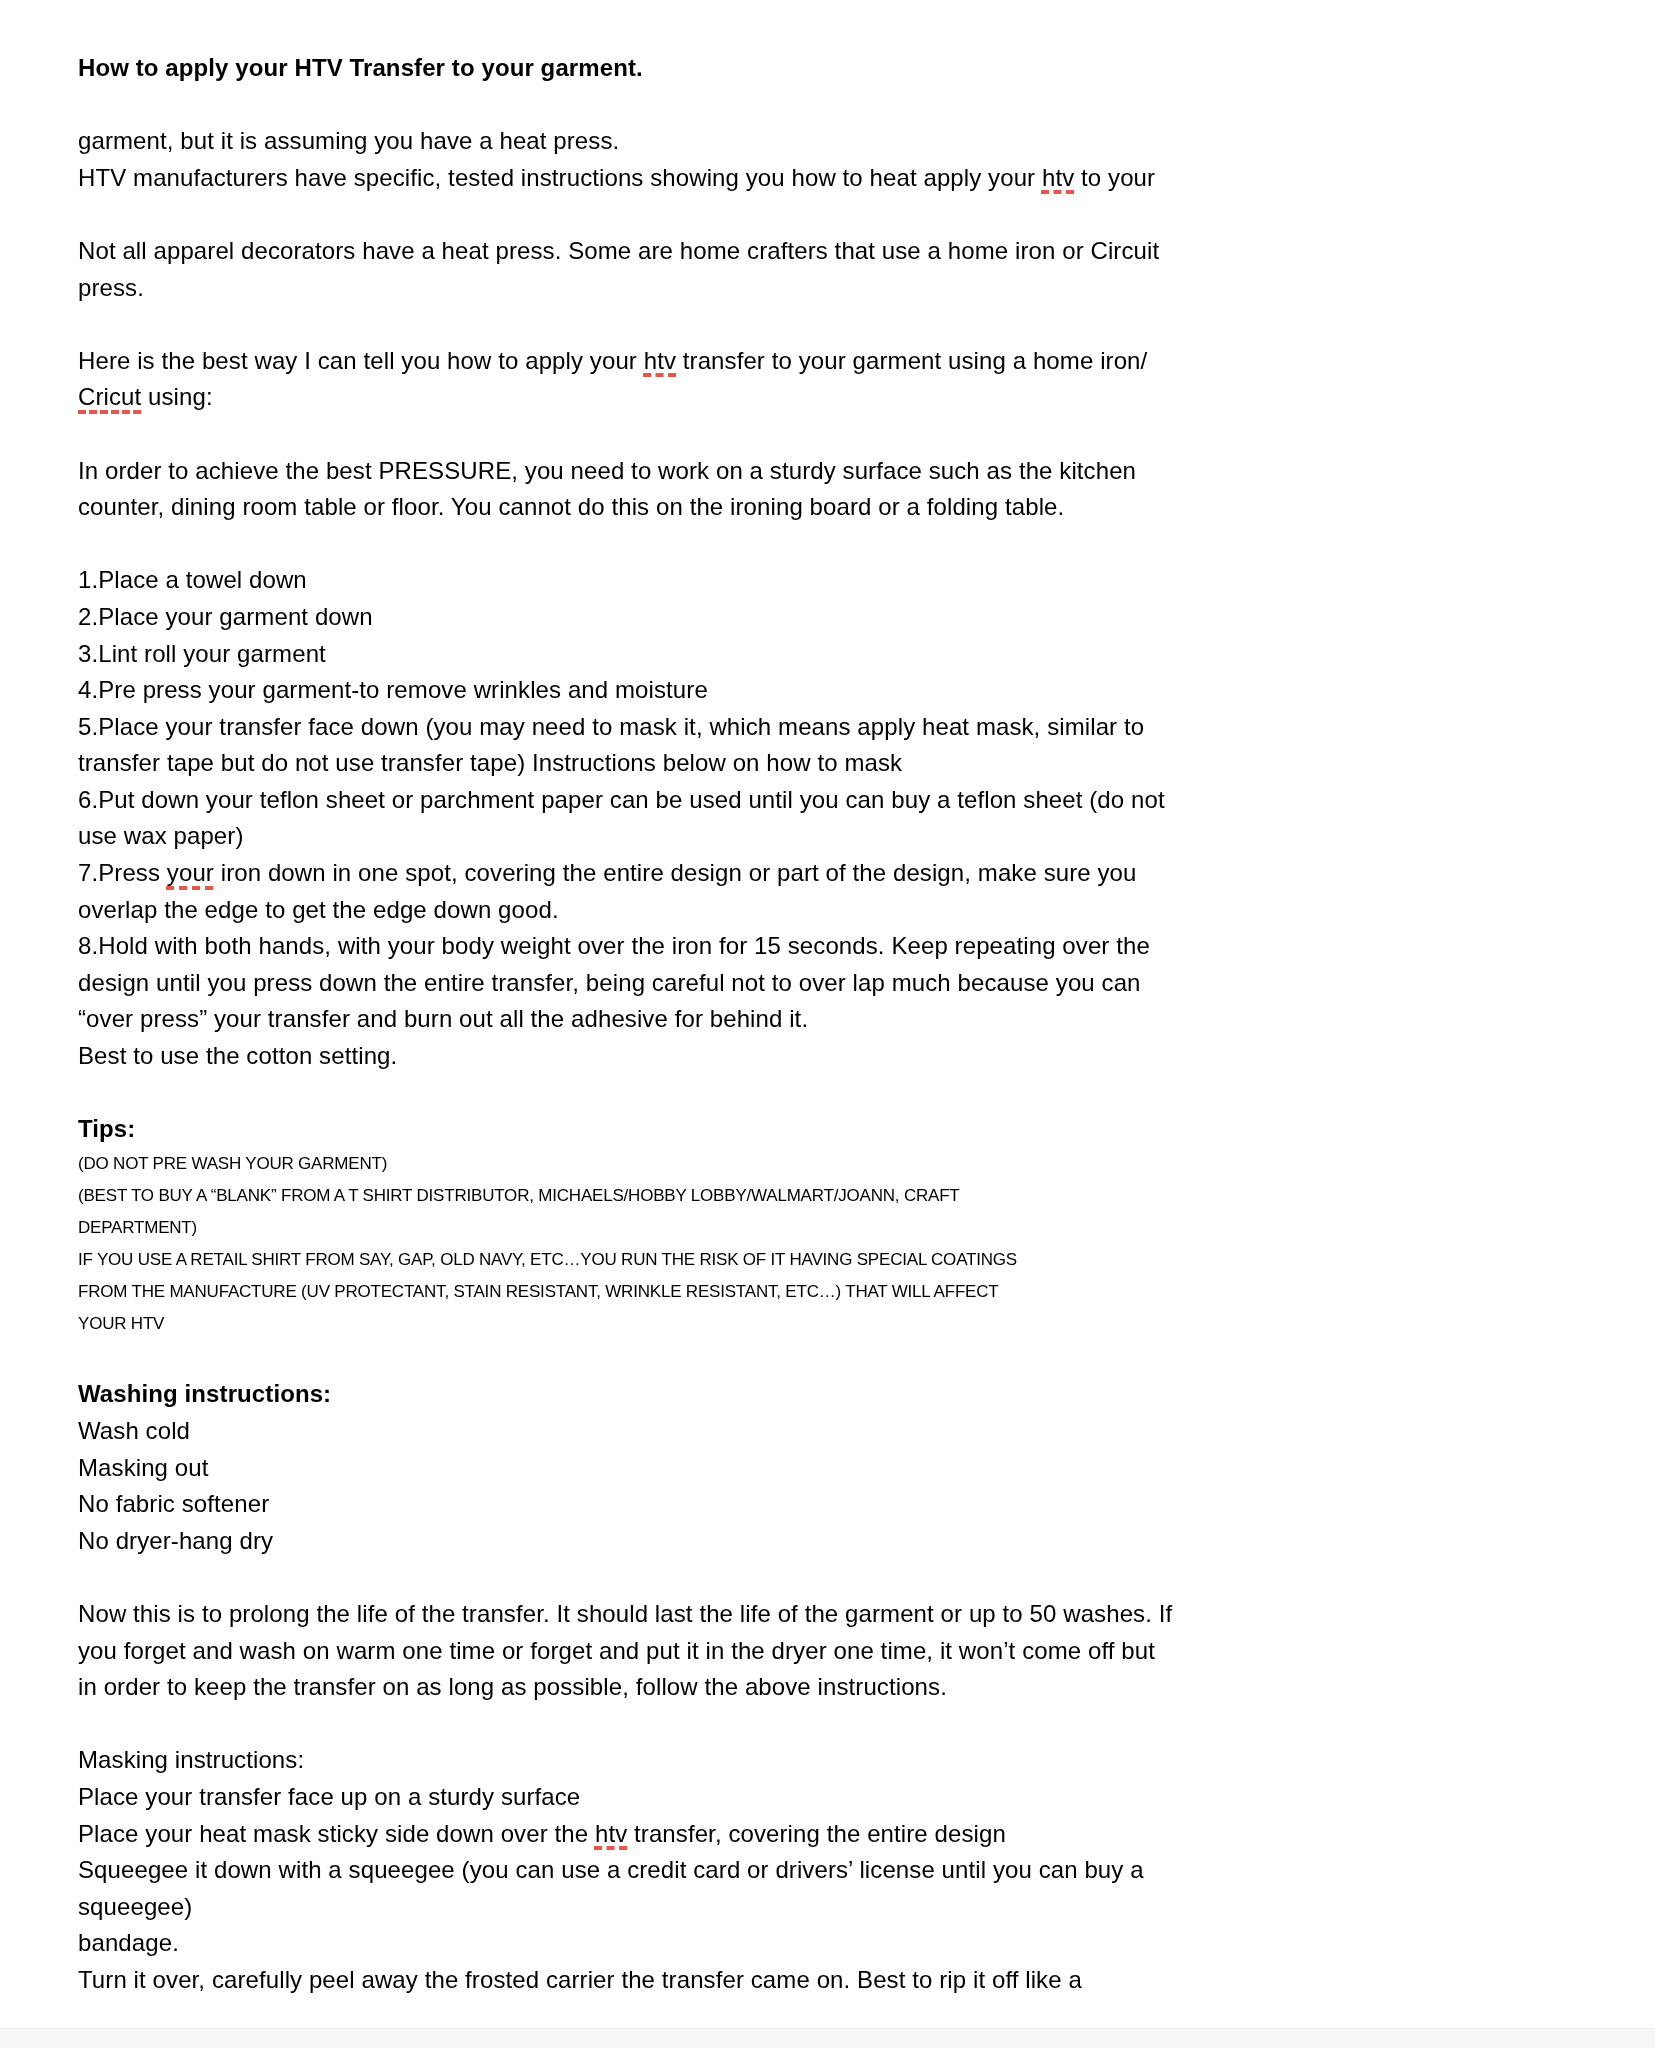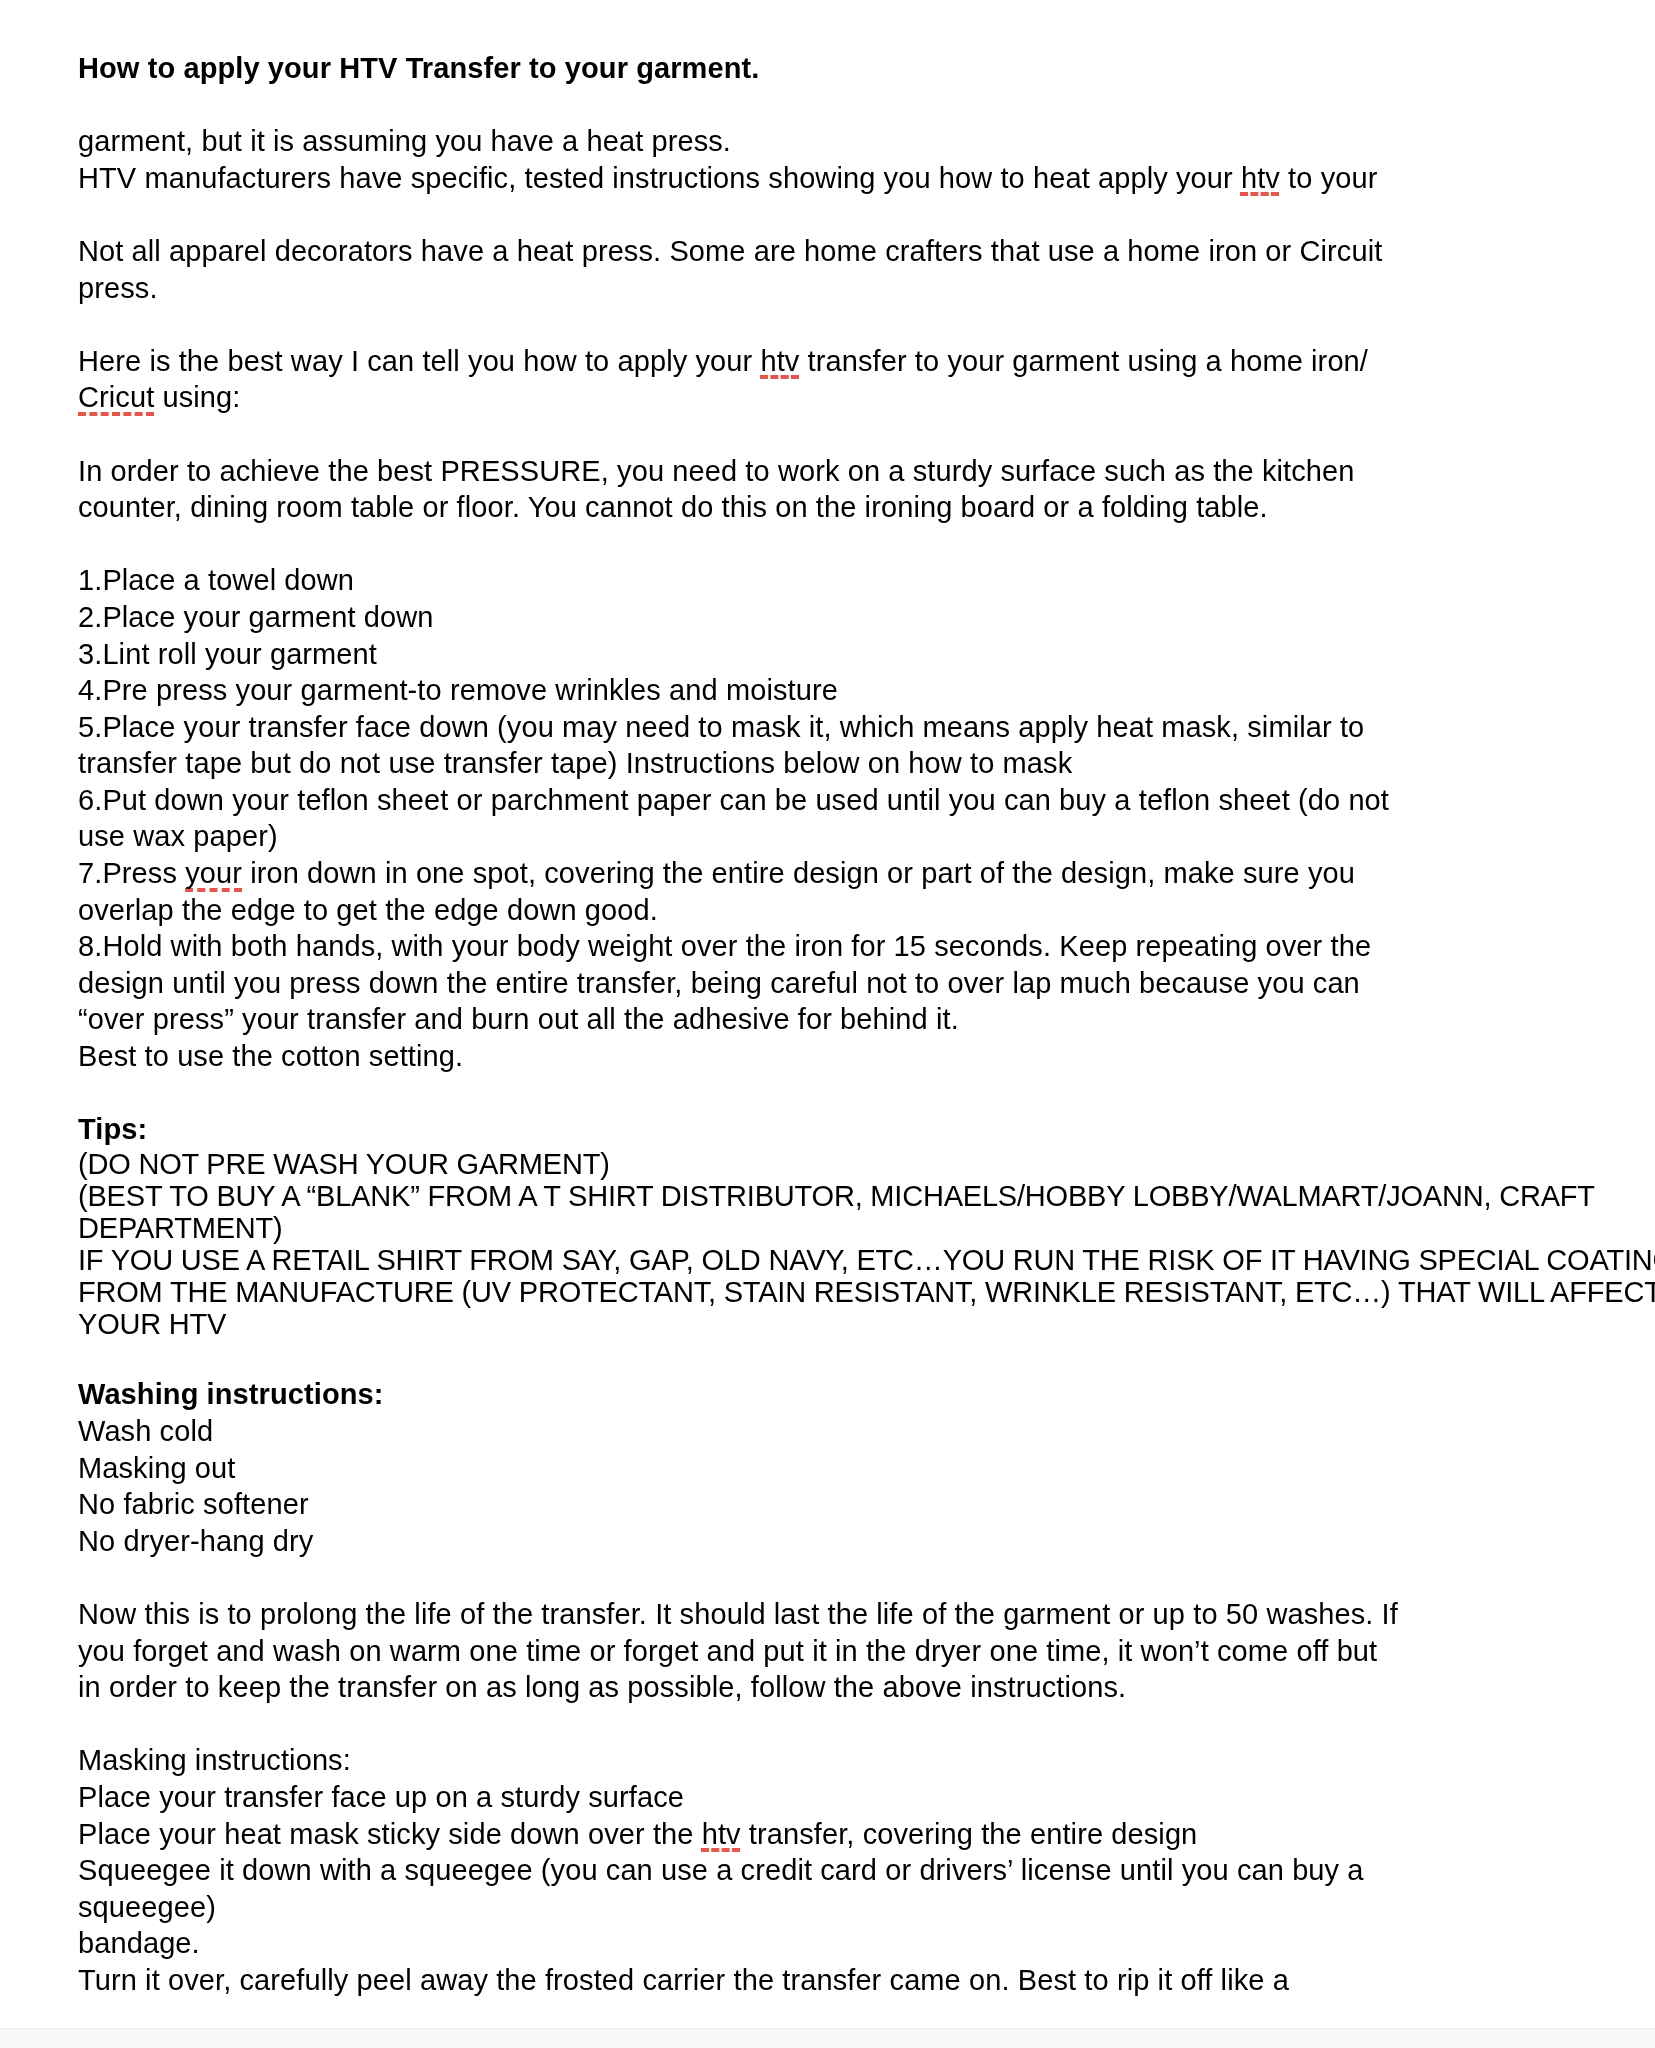--- a/index.html
+++ b/index.html
@@ -15,30 +15,30 @@
     font-family: "Liberation Sans", "DejaVu Sans", sans-serif;
     color: #000000;
   }
   .doc {
     position: absolute;
     left: 78px;
     top: 50px;
     right: 30px;
   }
   .line {
-    font-size: 29px;
+    font-size: 24px;
     line-height: 36.6px;
     white-space: nowrap;
     letter-spacing: 0.1px;
   }
   .line.title, .line.bold {
     font-weight: bold;
   }
   .line.small {
-    font-size: 29px;
+    font-size: 17px;
     line-height: 32px;
     letter-spacing: -0.2px;
   }
   .line.blank {
     height: 36.6px;
   }
   .misspell {
     text-decoration-line: underline;
     text-decoration-style: dashed;
     text-decoration-color: #e8554a;

